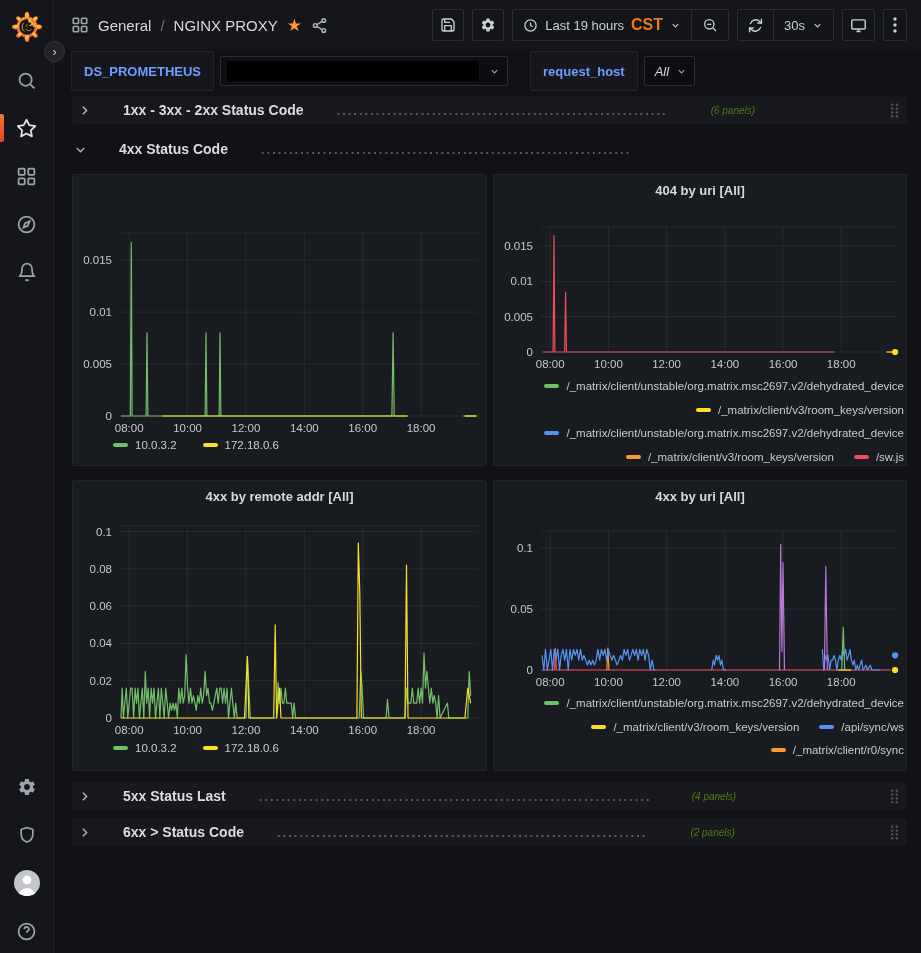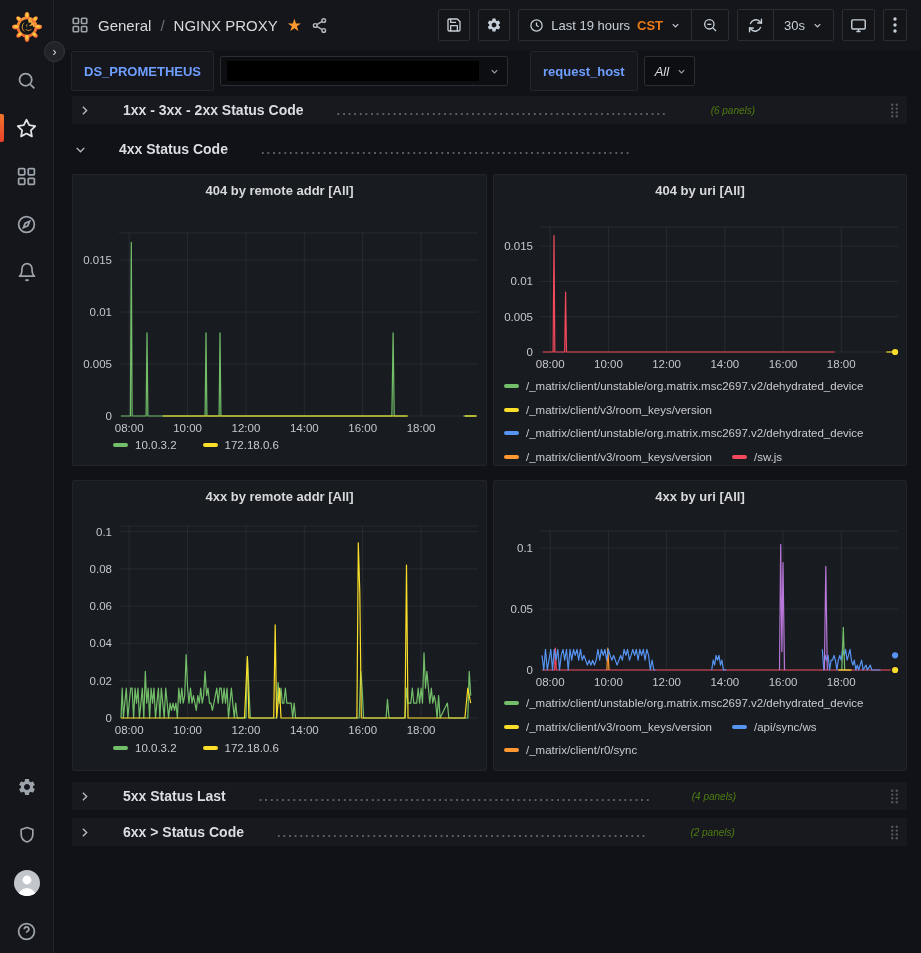--- a/index.html
+++ b/index.html
@@ -25,21 +25,21 @@
   .bc-link { background:none; border:none; color:#d8d9da; font-size:15px; font-family:inherit; cursor:pointer; }
   .bc-sep { color:#6e7076; }
   .fav-star { color:#ff9830; font-size:17px; cursor:pointer; line-height:1; }
   .share-ic { color:#b4b8bf; cursor:pointer; display:flex; }
 
   .actions { margin-left:auto; display:flex; align-items:center; gap:8px; }
   .hbtn { height:32px; min-width:32px; display:flex; align-items:center; justify-content:center; gap:7px; background:#141519; border:1px solid #2c2d33; border-radius:2px; color:#c7d0d9; font-size:13px; font-family:inherit; cursor:pointer; padding:0 7px; }
   .hgroup { display:flex; align-items:stretch; border:1px solid #2c2d33; border-radius:2px; background:#141519; }
   .hgroup .gseg { display:flex; align-items:center; gap:7px; padding:0 10px; height:30px; cursor:pointer; color:#c7d0d9; font-size:13px; background:none; border:none; font-family:inherit; }
   .hgroup .gseg + .gseg { border-left:1px solid #2c2d33; }
-  .tz { color:#eb7b18; font-weight:700; font-size:13px; }
+  .tz { color:#eb7b18; font-weight:700; font-size:16px; }
   .kebab { min-width:24px; padding:0 4px; }
 
   
   .submenu { height:42px; display:flex; align-items:center; padding:0 16px; gap:6px; }
   .chip { height:40px; display:flex; align-items:center; padding:0 12px; background:#16171d; border:1px solid #24252b; border-radius:2px; color:#6e9fff; font-size:13px; font-weight:700; cursor:pointer; }
   .vselect { height:30px; display:flex; align-items:center; background:#0d0e12; border:1px solid #2c2d33; border-radius:2px; color:#d8d9da; font-size:13px; cursor:pointer; }
   .vselect .caret { color:#9da3ab; margin:0 7px; display:flex; }
   .redaction { width:252px; height:20px; background:#000; margin-left:6px; border-radius:1px; }
   .vs-ds { width:288px; justify-content:space-between; }
   .gap16 { width:10px; }
@@ -60,21 +60,21 @@
   .grid { display:grid; grid-template-columns:415px 414px; grid-template-rows:292px 291px; column-gap:6px; row-gap:14px; margin-bottom:11px; }
   .panel { position:relative; background:#181b1f; border:1px solid #22242a; border-radius:2px; overflow:hidden; }
   .panel h2 { position:relative; z-index:2; text-align:center; padding-top:8px; font-size:13px; font-weight:700; color:#d8d9da; }
   .chart { position:absolute; inset:0; z-index:1; }
   .chart svg { position:absolute; left:0; top:0; }
   .chart svg text { font-family:"Liberation Sans",sans-serif; }
 
   .legend { position:absolute; font-size:11.5px; color:#c9cad3; z-index:2; }
   .legend.inline { display:flex; gap:26px; }
   .legend.rows { left:10px; right:2px; }
-  .legend .lrow { display:flex; gap:20px; height:18px; line-height:18px; margin-bottom:5.5px; overflow:hidden; white-space:nowrap; }
+  .legend .lrow { display:flex; gap:20px; height:18px; line-height:18px; margin-bottom:5.5px; overflow:hidden; white-space:nowrap;justify-content:flex-end; }
   .litem { display:inline-flex; align-items:center; gap:7px; white-space:nowrap; cursor:pointer; }
   .sw { width:15px; height:4px; border-radius:2px; display:inline-block; flex:none; }
 </style>
 </head>
 <body>
 
 <aside class="sidebar">
   <div class="logo">
     <svg width="32" height="32" viewBox="0 0 32 32">
       <defs>
@@ -317,21 +317,20 @@
           <svg width="13" height="13" viewBox="0 0 24 24" fill="none" stroke="currentColor" stroke-width="2.6">
             <path d="M5 9l7 7 7-7"></path>
           </svg>
         </span>
       <span class="rtitle">4xx Status Code</span>
       <span class="rdots">..................................................................</span>
     </div>
 
     <div class="grid">
       <section class="panel">
-        <h2>404 by remote addr [All]</h2>
         <div class="chart" id="chart-0">
             <svg width="413" height="271" viewBox="0 0 413 271">
               <line x1="46" y1="58" x2="405" y2="58" stroke="rgba(204,204,220,0.09)"></line>
               <line x1="46" y1="241" x2="405" y2="241" stroke="rgba(204,204,220,0.09)"></line>
               <text x="39" y="245" text-anchor="end" fill="#c5c7ce" font-size="11.5">0</text>
               <line x1="46" y1="189.01136363636363" x2="405" y2="189.01136363636363" stroke="rgba(204,204,220,0.09)"></line>
               <text x="39" y="193.01136363636363" text-anchor="end" fill="#c5c7ce" font-size="11.5">0.005</text>
               <line x1="46" y1="137.02272727272728" x2="405" y2="137.02272727272728" stroke="rgba(204,204,220,0.09)"></line>
               <text x="39" y="141.02272727272728" text-anchor="end" fill="#c5c7ce" font-size="11.5">0.01</text>
               <line x1="46" y1="85.03409090909093" x2="405" y2="85.03409090909093" stroke="rgba(204,204,220,0.09)"></line>

